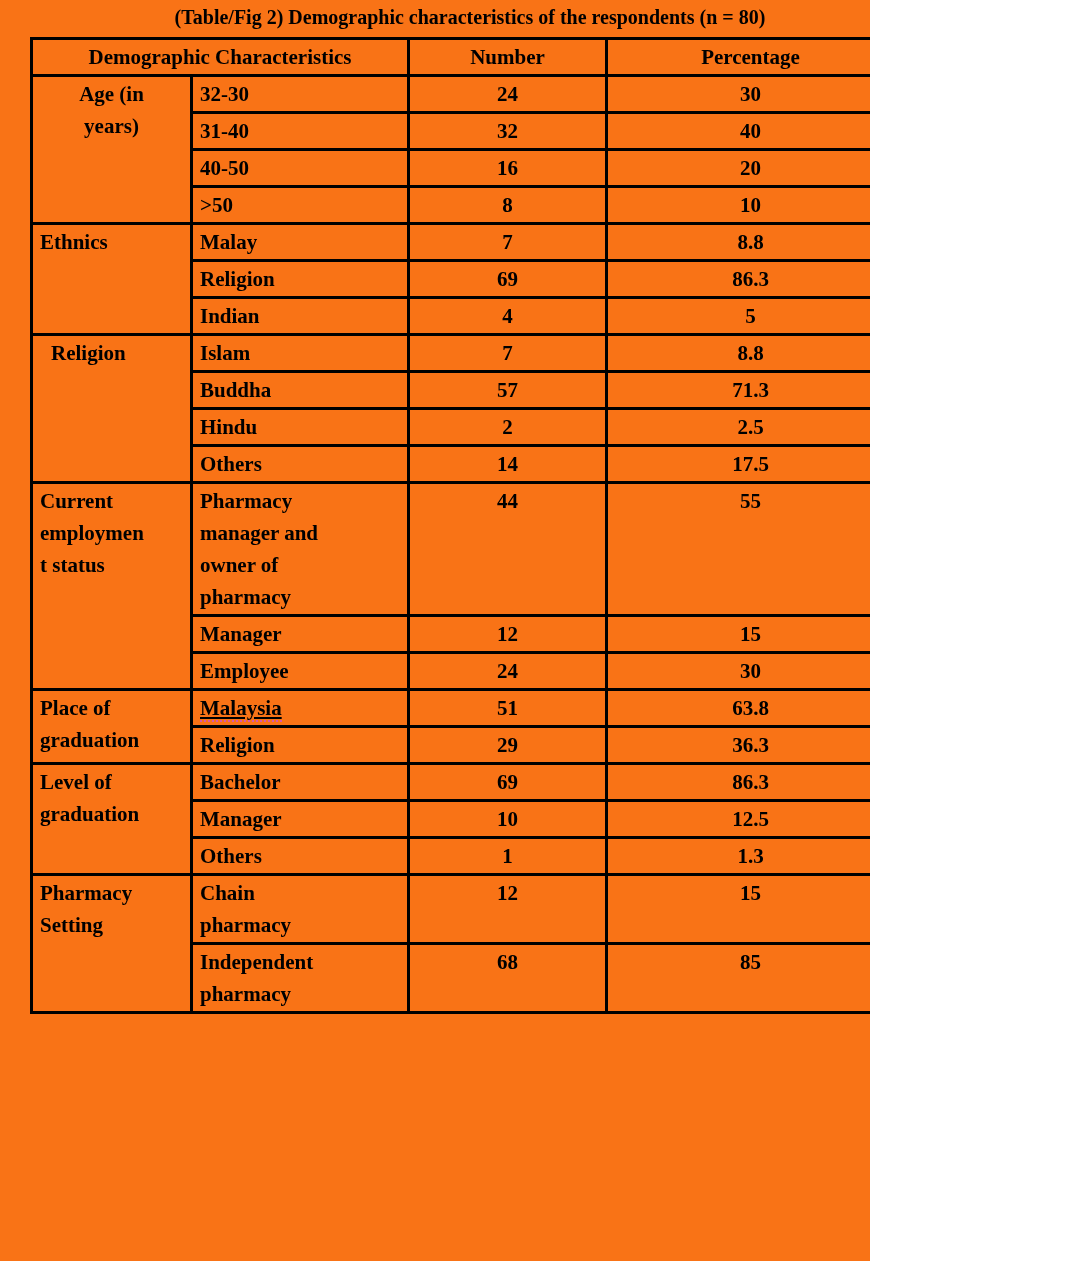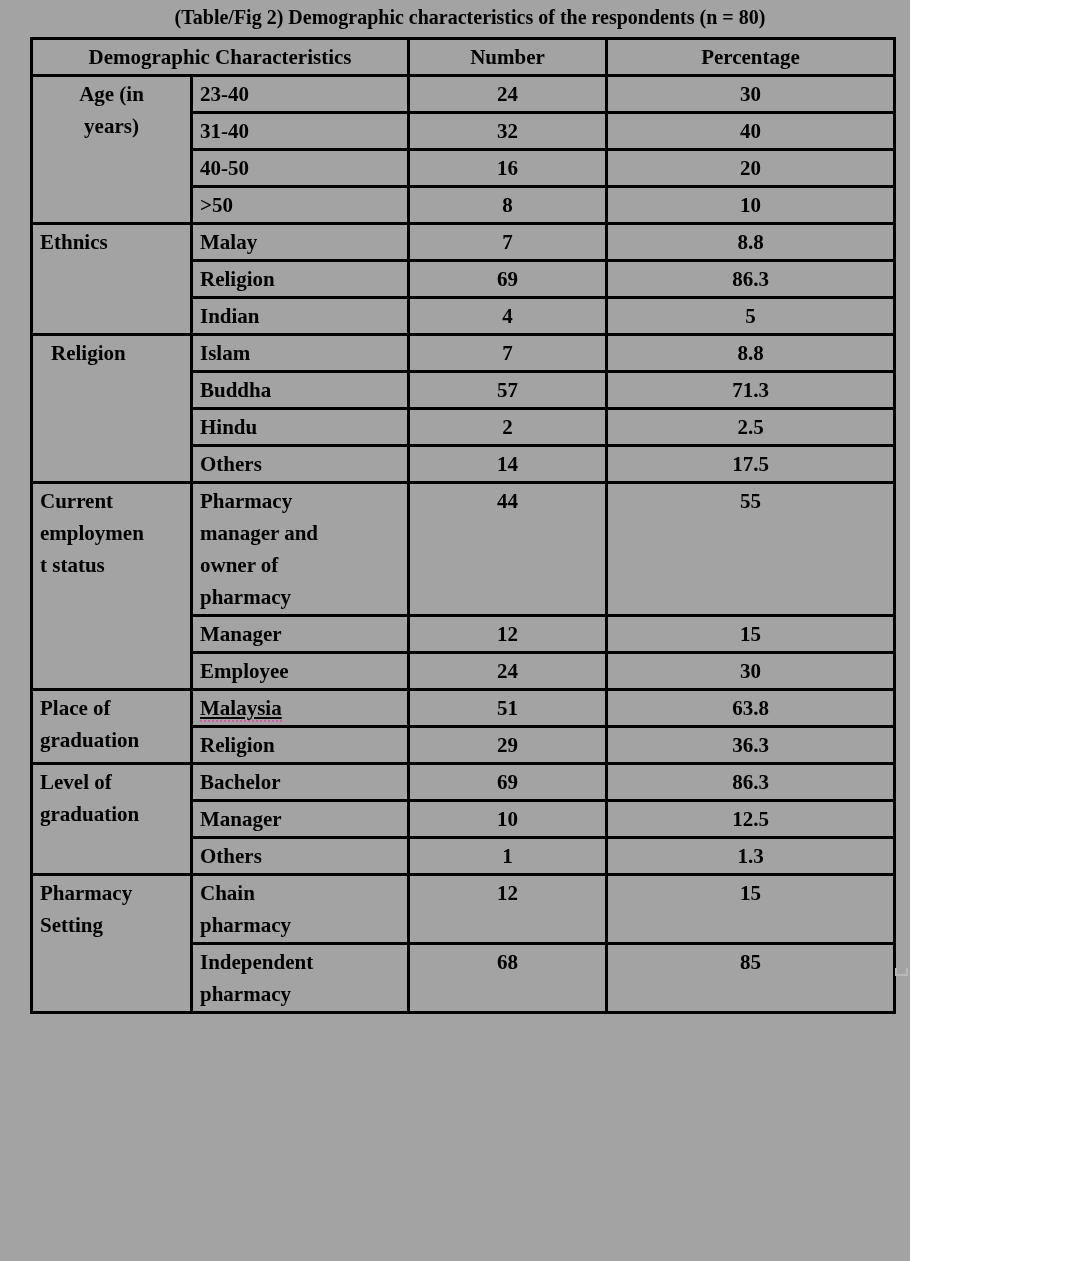--- a/index.html
+++ b/index.html
@@ -1,24 +1,23 @@
 <!DOCTYPE html>
 <html><head>
 <meta charset="utf-8">
 <style>
   html, body { margin: 0; padding: 0; background: #ffffff; }
   .page {
     position: relative;
     width: 870px;
     height: 1261px;
-    background: #a3a3a3;
+    background: #f97316;
     color: #000000;
     font-family: "Liberation Serif", "DejaVu Serif", serif;
     overflow: hidden;
-    padding-left: 40px;
   }
   .doc-title {
     position: absolute;
     top: 6px;
     left: 30px;
     width: 880px;
     text-align: center;
     font-weight: bold;
     font-size: 20px;
     white-space: nowrap;
@@ -82,21 +81,21 @@
       <tr>
         <th colspan="2">Demographic Characteristics</th>
         <th>Number</th>
         <th>Percentage</th>
       </tr>
     </thead>
     <tbody id="table-body">
         <tr>
           <td class="cat center" rowspan="4">Age (in
 years)</td>
-          <td class="label">23-40</td>
+          <td class="label">32-30</td>
           <td class="num">24</td>
           <td class="pct">30</td>
         </tr>
         <tr>
           <td class="label">31-40</td>
           <td class="num">32</td>
           <td class="pct">40</td>
         </tr>
         <tr>
           <td class="label">40-50</td>

